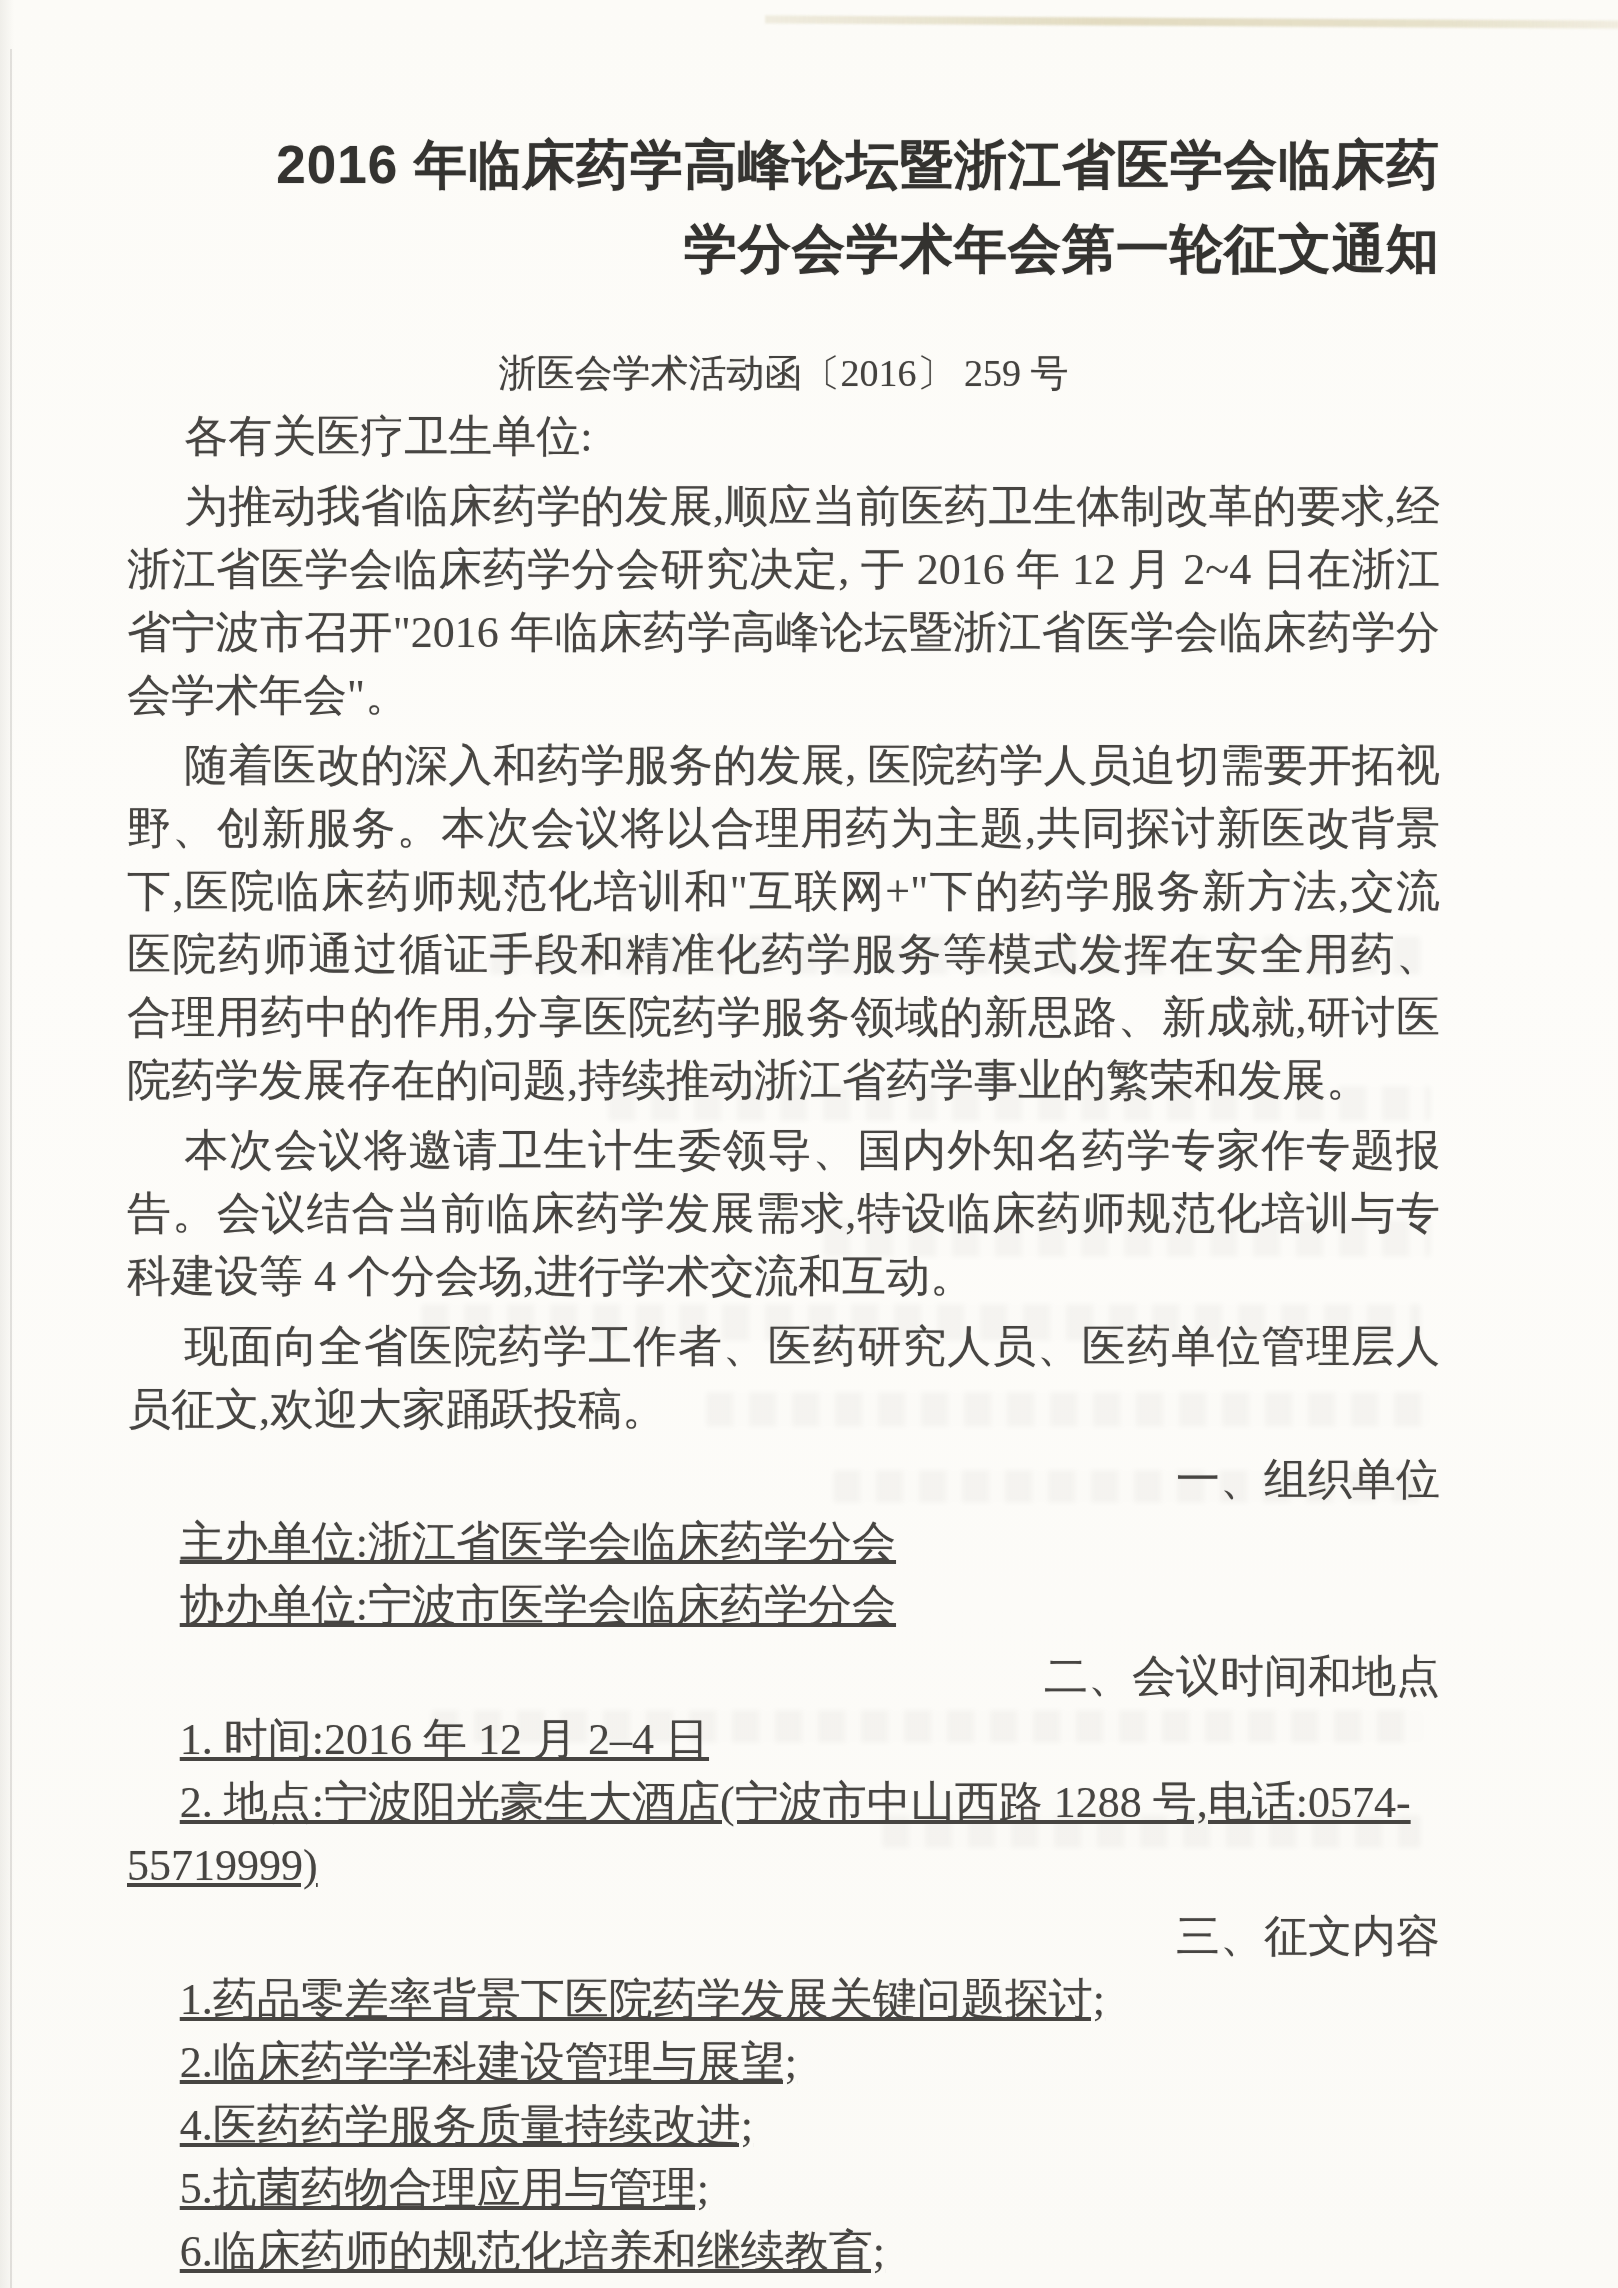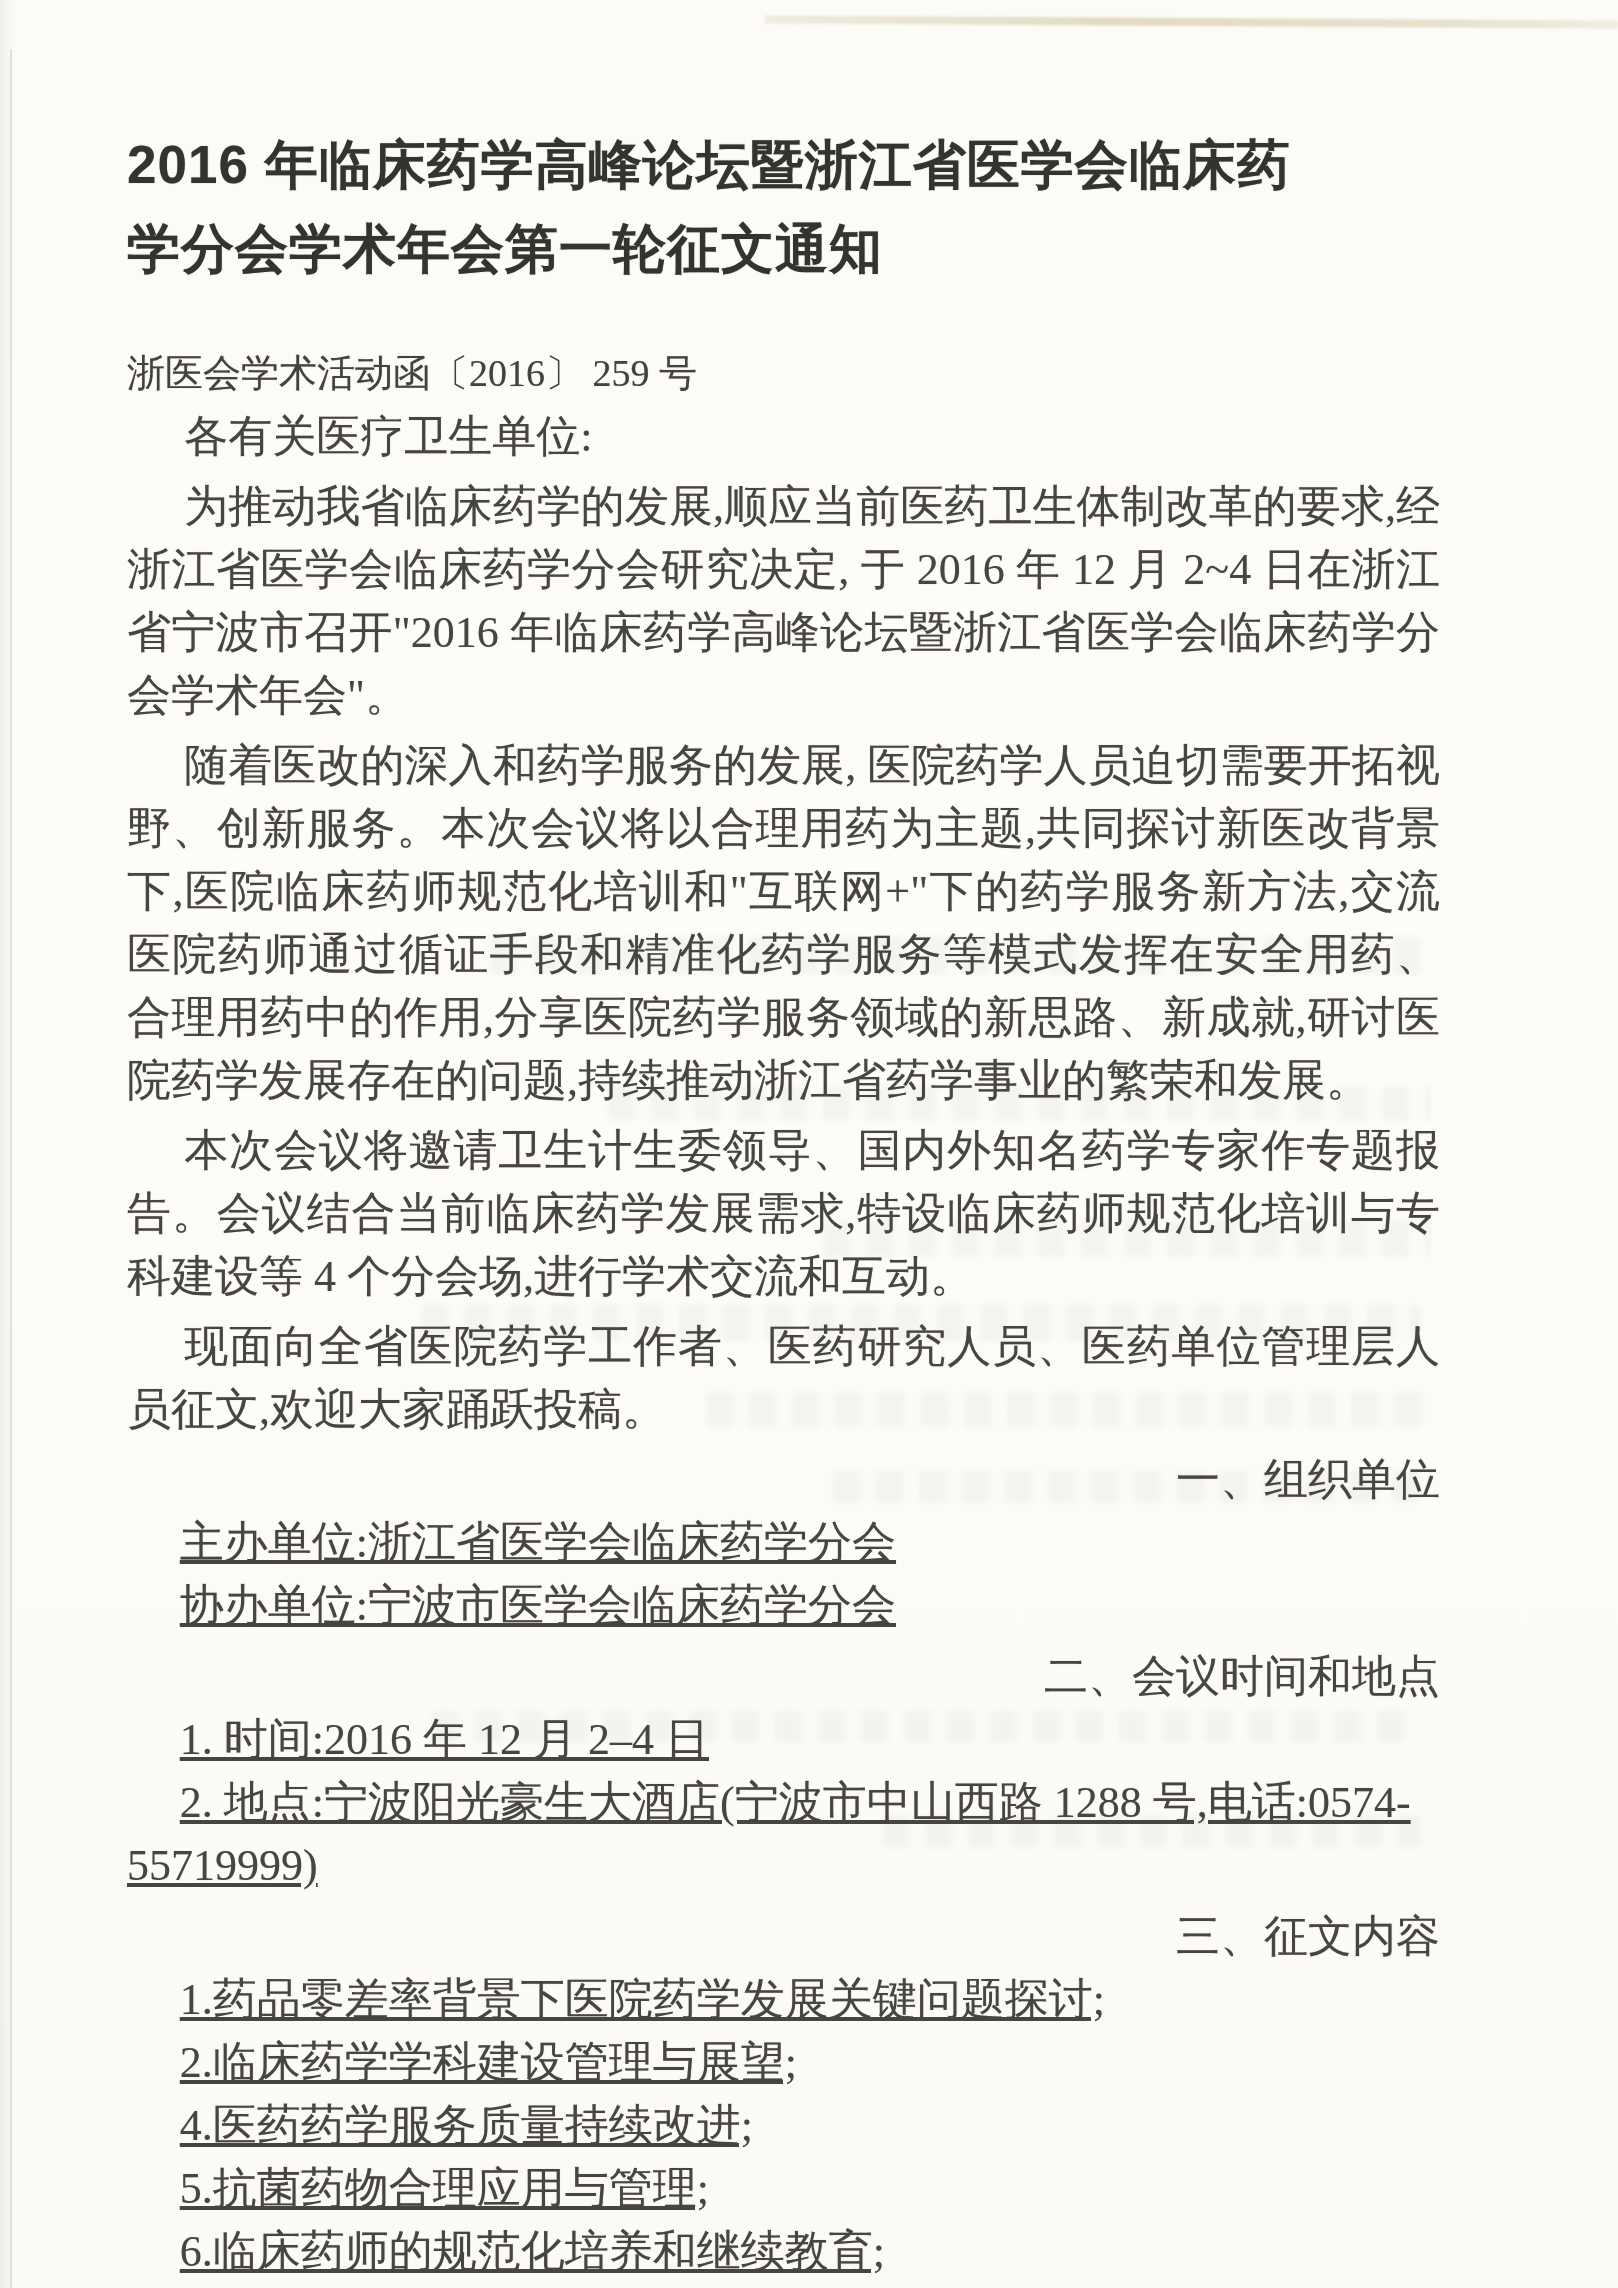--- a/index.html
+++ b/index.html
@@ -51,32 +51,32 @@
     border-radius: 3.9px;
   }
   .content {
     position: absolute;
     left: 127px;
     right: 178px;
     top: 0;
   }
   .title {
     margin: 123px 0 0 0;
-    text-align: left;
+    text-align: right;
     font-family: "Liberation Sans", "DejaVu Sans", sans-serif;
     font-weight: bold;
     font-size: 53px;
     line-height: 84px;
     letter-spacing: 1px;
     color: #343330;
     text-shadow: 0 0 1px rgba(52,51,48,0.55);
   }
   .doc-ref {
     margin-top: 51px;
-    text-align: left;
+    text-align: center;
     font-size: 38px;
     line-height: 63px;
     color: #44423f;
     text-shadow: 0 0 1px rgba(68,66,63,0.4);
   }
   .body-text {
     font-size: 44px;
     line-height: 63px;
     color: #474542;
     text-shadow: 0 0 1px rgba(71,69,66,0.35);

